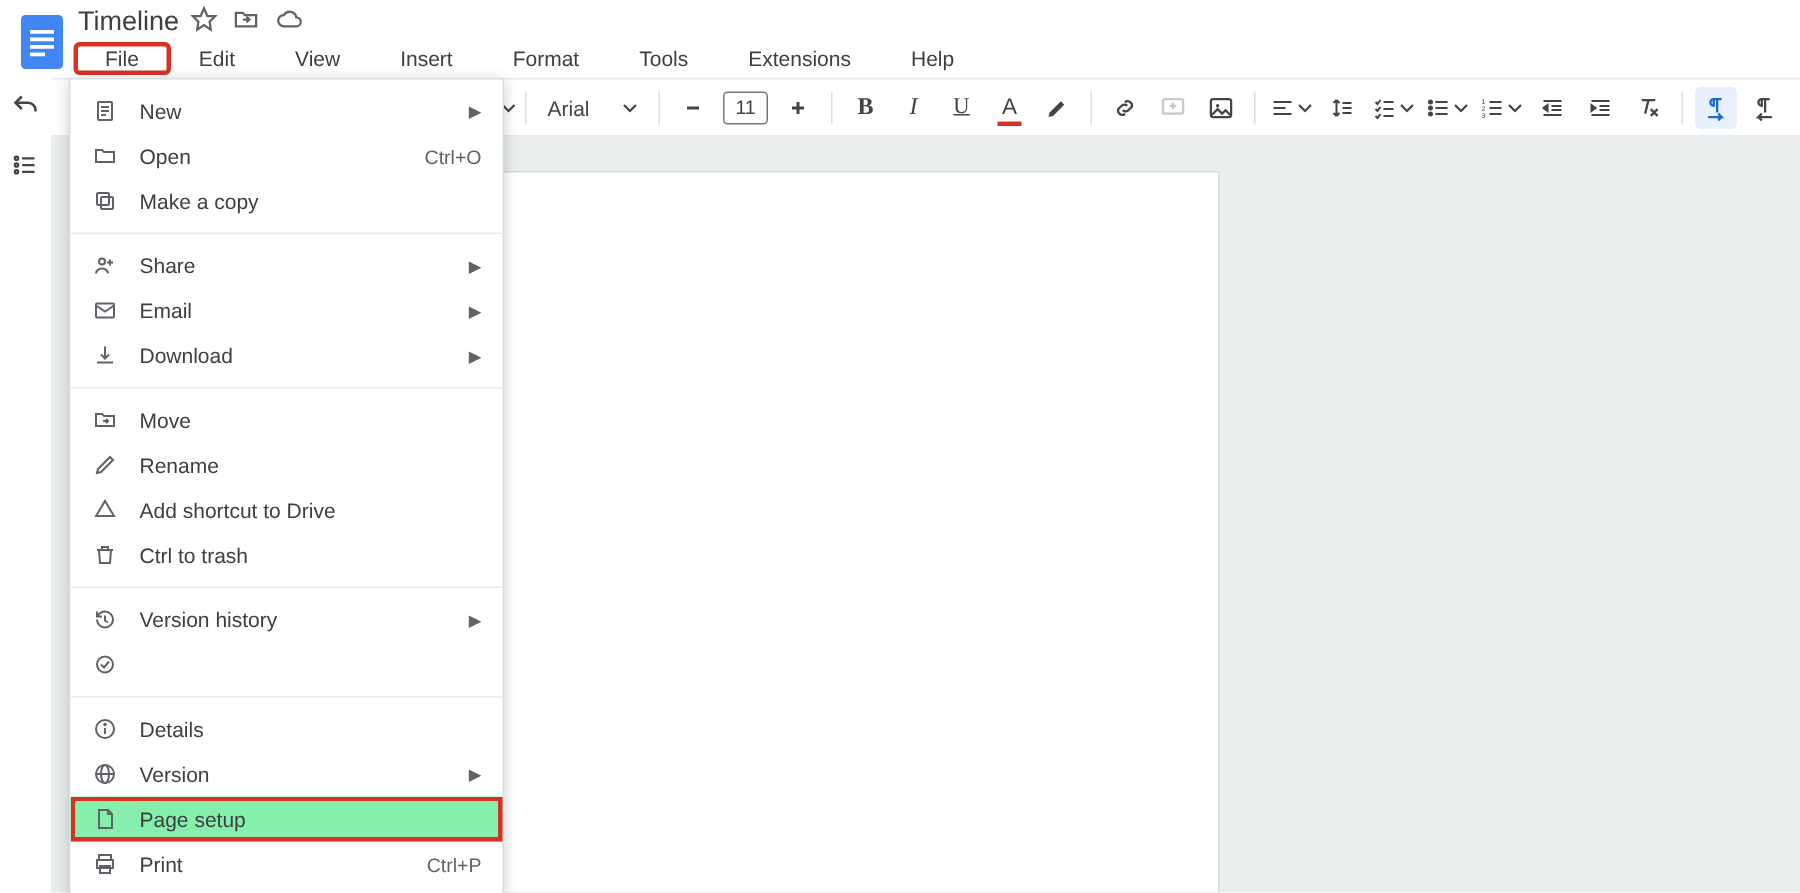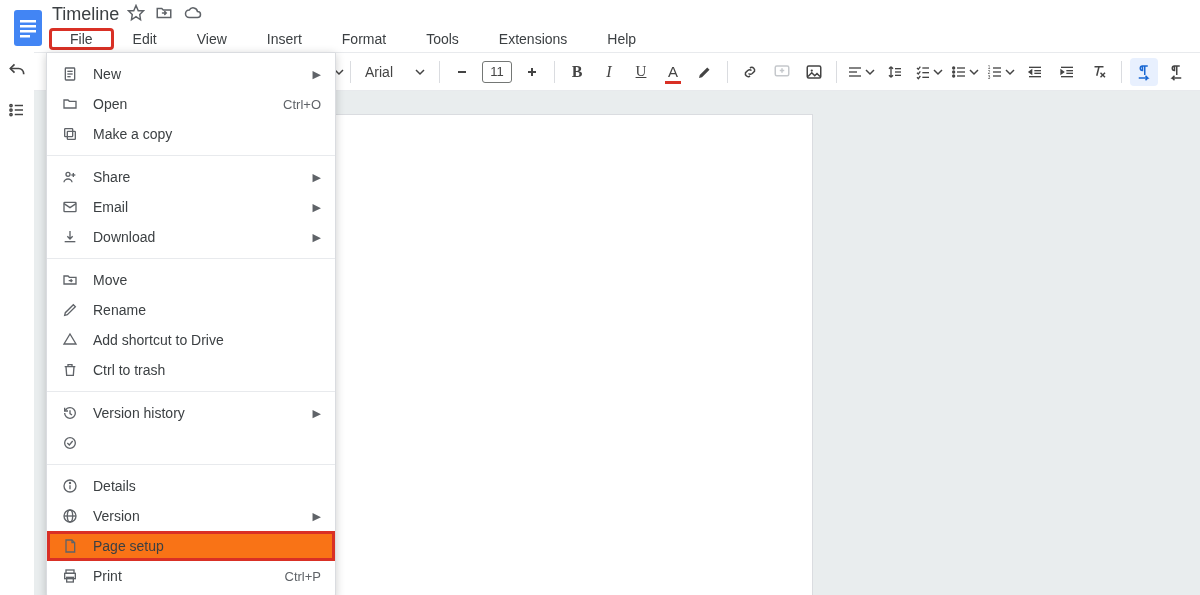--- a/index.html
+++ b/index.html
@@ -37,21 +37,21 @@
   .page { width:760px; min-height:480px; background:#fff; box-shadow:0 0 0 1px #dadce0; position:relative;}
   .caret { position:absolute; top:40px; left:72px; width:1px; height:17px; background:#222; }
 
   
   .file-menu {
     position:absolute; top:52px; left:46px; width:290px;
     background:#fff; border:1px solid #dadce0; border-radius:0 0 6px 6px;
     box-shadow:0 2px 10px rgba(0,0,0,0.2); z-index:50; padding:6px 0 8px 0;
   }
   .mrow { display:flex; align-items:center; height:30px; padding:0 14px; font-size:14px; color:#3c4043; cursor:pointer; gap:14px; position:relative;}
-  .mrow.selected{ background:#f97316;}
+  .mrow.selected{ background:#86efac;}
   .mrow .micon{ width:18px; display:flex; justify-content:center; color:#5f6368;}
   .mrow .mlabel{ flex:1; }
   .mrow .mkey{ color:#5f6368; font-size:13px;}
   .mrow .msub{ color:#5f6368; font-size:11px;}
   .mdiv{ height:1px; background:#e8eaed; margin:6px 0;}
   .hl-red-thick { box-shadow: inset 0 0 0 3px #d93025; }
 
   svg{ display:block; }
   .drop svg, .tiny svg { width:10px; height:10px; }
 </style>

